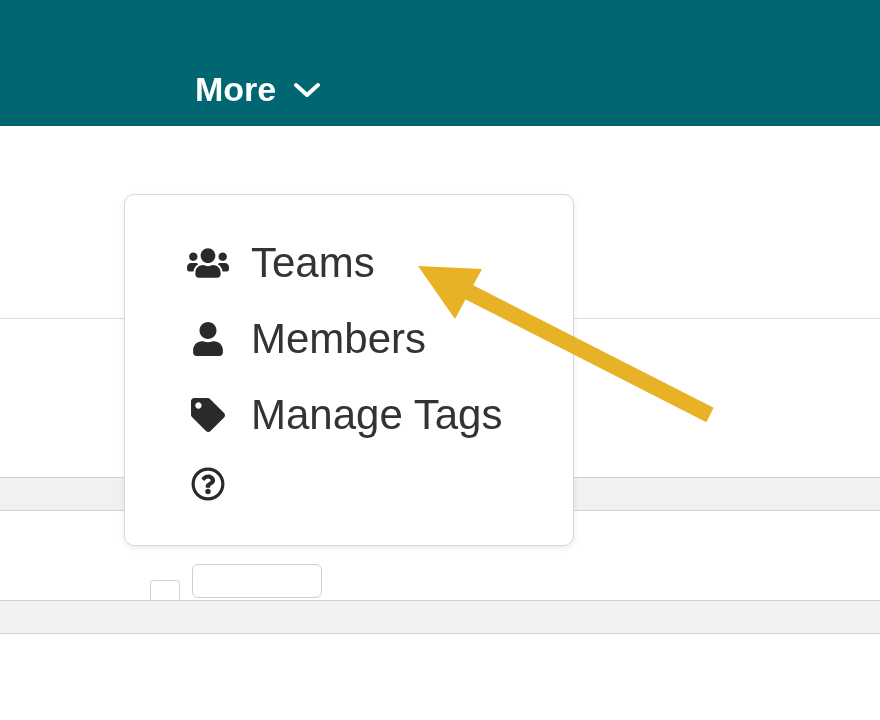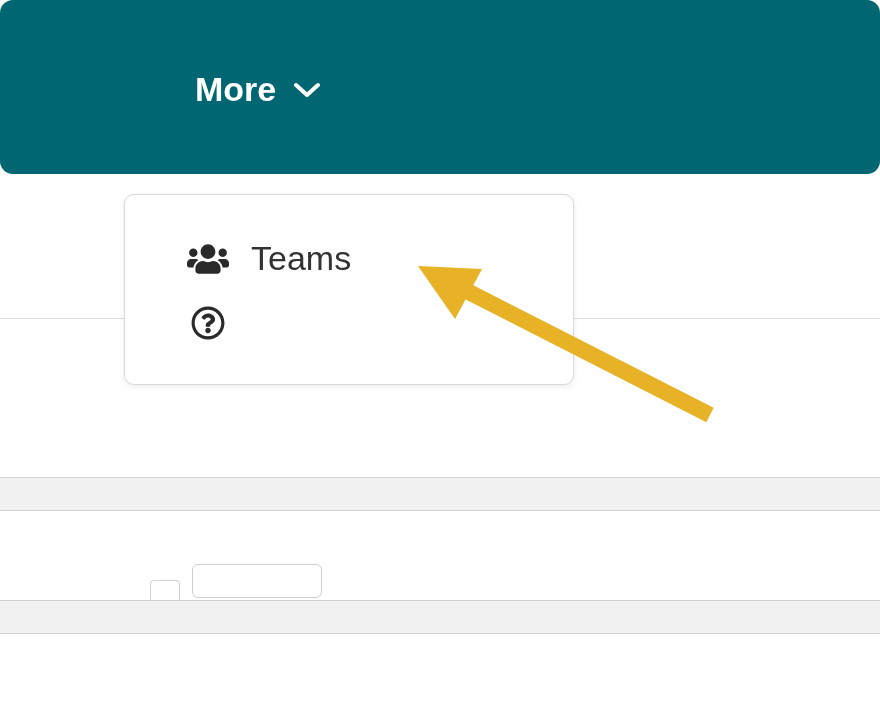--- a/index.html
+++ b/index.html
@@ -10,24 +10,23 @@
     body {
       width: 880px;
       height: 720px;
       font-family: "Segoe UI", Arial, sans-serif;
       background: #ffffff;
       overflow: hidden;
       position: relative;
     }
     .navbar {
       background: #006672;
-      height: 174px;
+      height: 126px;
       width: 100%;
       position: relative;
-      border-radius: 13px;
     }
     .more-button {
       position: absolute;
       left: 195px;
       top: 70px;
       display: flex;
       align-items: center;
       gap: 18px;
       color: #ffffff;
       font-size: 34px;
@@ -98,21 +97,21 @@
       border-radius: 10px;
       box-shadow: 0 2px 6px rgba(0,0,0,0.08);
       padding: 30px 0;
       z-index: 10;
     }
     .menu-item {
       display: flex;
       align-items: center;
       gap: 22px;
       padding: 14px 62px;
-      font-size: 34px;
+      font-size: 42px;
       color: #333333;
       cursor: pointer;
     }
     .menu-item .icon {
       width: 42px;
       display: inline-flex;
       justify-content: center;
       color: #2a2a2a;
     }
     .arrow-annotation {
@@ -147,21 +146,37 @@
 
   <div class="menu-item">
     <span class="icon">
       <svg width="42" height="34" viewBox="0 0 640 512">
         <path fill="#2a2a2a" d="M96 224c35.3 0 64-28.7 64-64s-28.7-64-64-64-64 28.7-64 64 28.7 64 64 64zm448 0c35.3 0 64-28.7 64-64s-28.7-64-64-64-64 28.7-64 64 28.7 64 64 64zm32 32h-64c-17.6 0-33.5 7.1-45.1 18.6 40.3 22.1 68.9 62 75.1 109.4h66c17.7 0 32-14.3 32-32v-32c0-35.3-28.7-64-64-64zm-256 0c61.9 0 112-50.1 112-112S381.9 32 320 32 208 82.1 208 144s50.1 112 112 112zm76.8 32h-8.3c-20.8 10-43.9 16-68.5 16s-47.6-6-68.5-16h-8.3C179.6 288 128 339.6 128 403.2V432c0 26.5 21.5 48 48 48h288c26.5 0 48-21.5 48-48v-28.8c0-63.6-51.6-115.2-115.2-115.2zM173.1 274.6C161.5 263.1 145.6 256 128 256H64c-35.3 0-64 28.7-64 64v32c0 17.7 14.3 32 32 32h65.9c6.3-47.4 34.9-87.3 75.2-109.4z"></path>
       </svg>
     </span>
     <span>Teams</span>
   </div>
 
+  <div class="menu-item">
+    <span class="icon">
+      <svg width="32" height="34" viewBox="0 0 448 512">
+        <path fill="#2a2a2a" d="M224 256c70.7 0 128-57.3 128-128S294.7 0 224 0 96 57.3 96 128s57.3 128 128 128zm89.6 32h-16.7c-22.2 10.2-46.9 16-72.9 16s-50.6-5.8-72.9-16h-16.7C60.2 288 0 348.2 0 422.4V464c0 26.5 21.5 48 48 48h352c26.5 0 48-21.5 48-48v-41.6c0-74.2-60.2-134.4-134.4-134.4z"></path>
+      </svg>
+    </span>
+    <span>Members</span>
+  </div>
 
+  <div class="menu-item">
+    <span class="icon">
+      <svg width="34" height="34" viewBox="0 0 512 512">
+        <path fill="#2a2a2a" d="M0 252.118V48C0 21.49 21.49 0 48 0h204.118a48 48 0 0 1 33.941 14.059l211.882 211.882c18.745 18.745 18.745 49.137 0 67.882L293.823 497.941c-18.745 18.745-49.137 18.745-67.882 0L14.059 286.059A48 48 0 0 1 0 252.118zM112 64c-26.51 0-48 21.49-48 48s21.49 48 48 48 48-21.49 48-48-21.49-48-48-48z"></path>
+      </svg>
+    </span>
+    <span>Manage Tags</span>
+  </div>
 
   <div class="menu-item">
     <span class="icon">
       <svg width="34" height="34" viewBox="0 0 512 512">
         <path fill="#2a2a2a" d="M256 8C119.043 8 8 119.083 8 256c0 136.997 111.043 248 248 248s248-111.003 248-248C504 119.083 392.957 8 256 8zm0 448c-110.532 0-200-89.431-200-200 0-110.495 89.472-200 200-200 110.491 0 200 89.471 200 200 0 110.53-89.431 200-200 200zm107.244-255.2c0 67.052-72.421 68.084-72.421 92.863V300c0 6.627-5.373 12-12 12h-45.647c-6.627 0-12-5.373-12-12v-8.659c0-35.745 27.1-50.034 47.579-61.516 17.561-9.845 28.324-16.541 28.324-29.579 0-17.246-21.999-28.693-39.784-28.693-23.189 0-33.894 10.977-48.942 29.969-4.057 5.12-11.46 6.071-16.666 2.124l-27.824-21.098c-5.107-3.872-6.251-11.066-2.644-16.363C184.846 131.491 214.94 112 261.794 112c49.071 0 101.45 38.304 101.45 88.8zM298 368c0 23.159-18.841 42-42 42s-42-18.841-42-42 18.841-42 42-42 42 18.841 42 42z"></path>
       </svg>
     </span>
   </div>
 
 </div>

